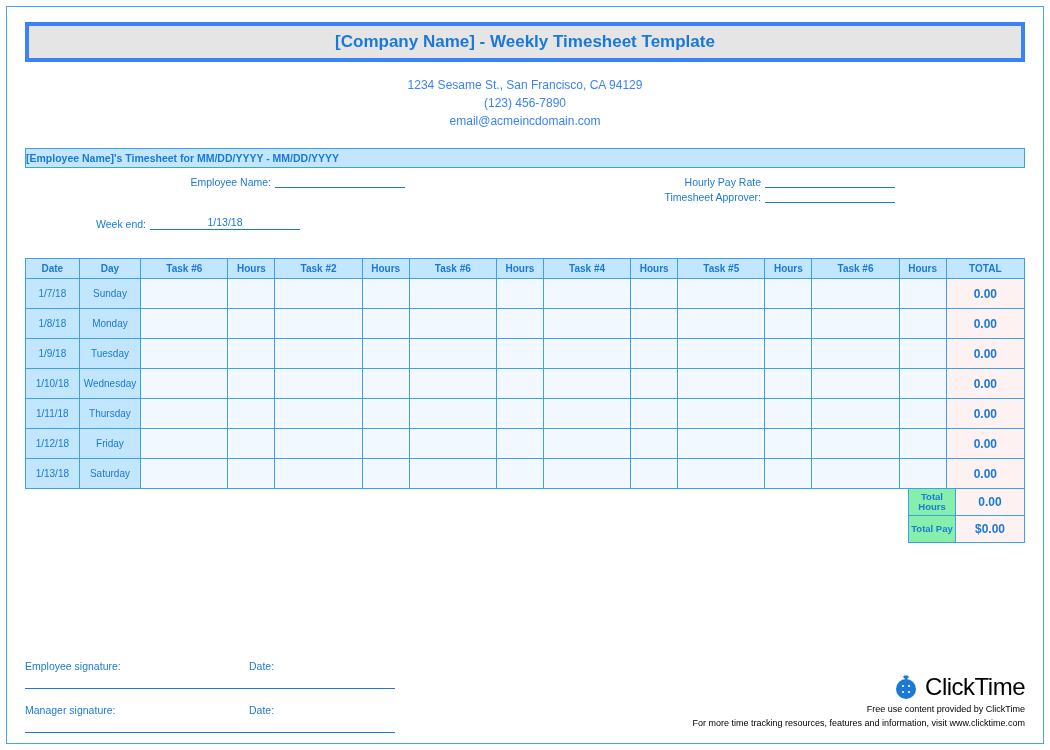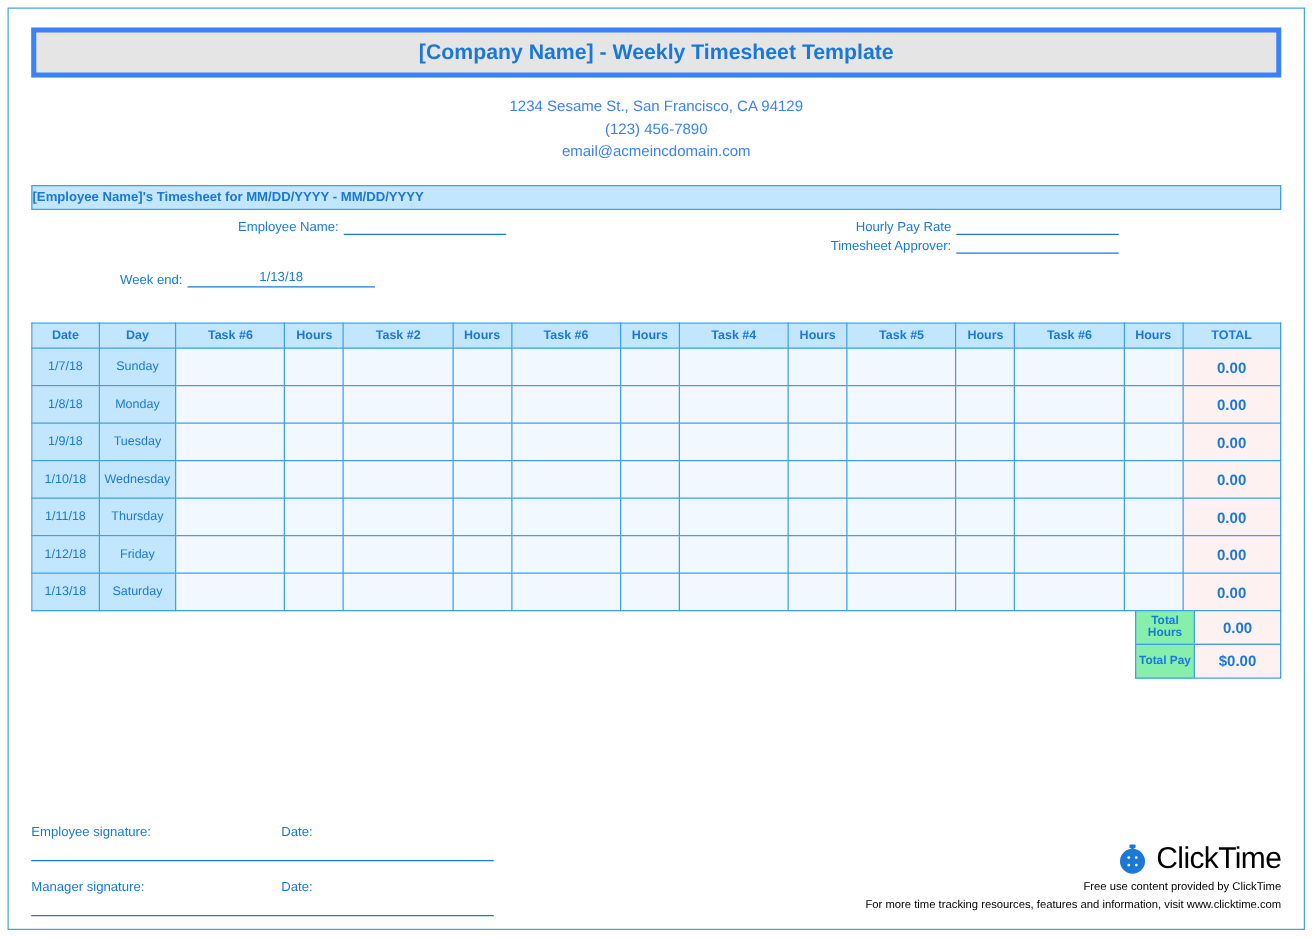--- a/index.html
+++ b/index.html
@@ -144,21 +144,21 @@
   .summary-col .summary-row:nth-child(2) .summary-value { margin-top: -1px; }
   .summary-row .summary-value { margin-left: -1px; }
   .sigs {
     position: absolute;
     left: 25px;
     bottom: 34px;
     color: #1a79d8;
     font-size: 10.5px;
     width: 420px;
   }
-  .sig-row { display: flex; margin-top: 32px; }
+  .sig-row { display: flex; margin-top: 32px; gap: 24px; }
   .sig-underline {
     border-top: 1px solid #1a79d8;
     width: 370px;
     position: absolute;
     margin-top: -4px;
   }
   .sig-lbl1 { width: 200px; }
   .footer {
     position: absolute;
     right: 25px;

